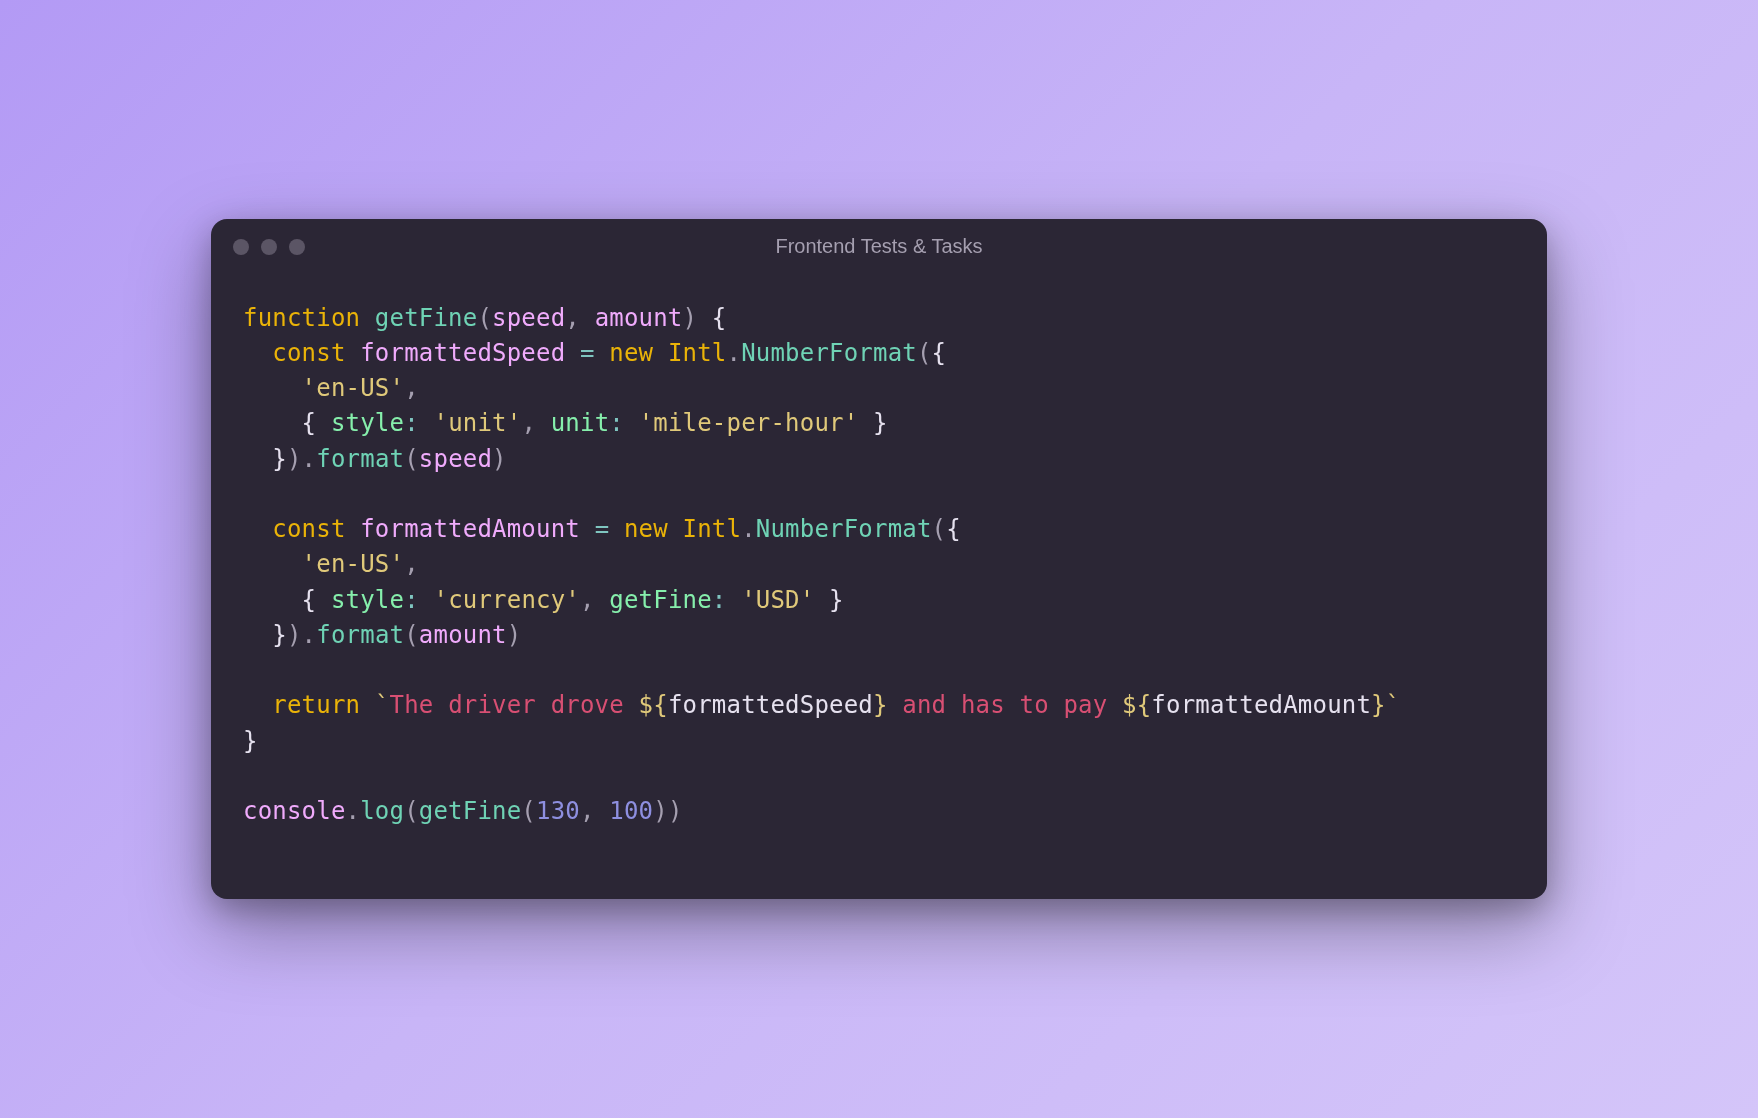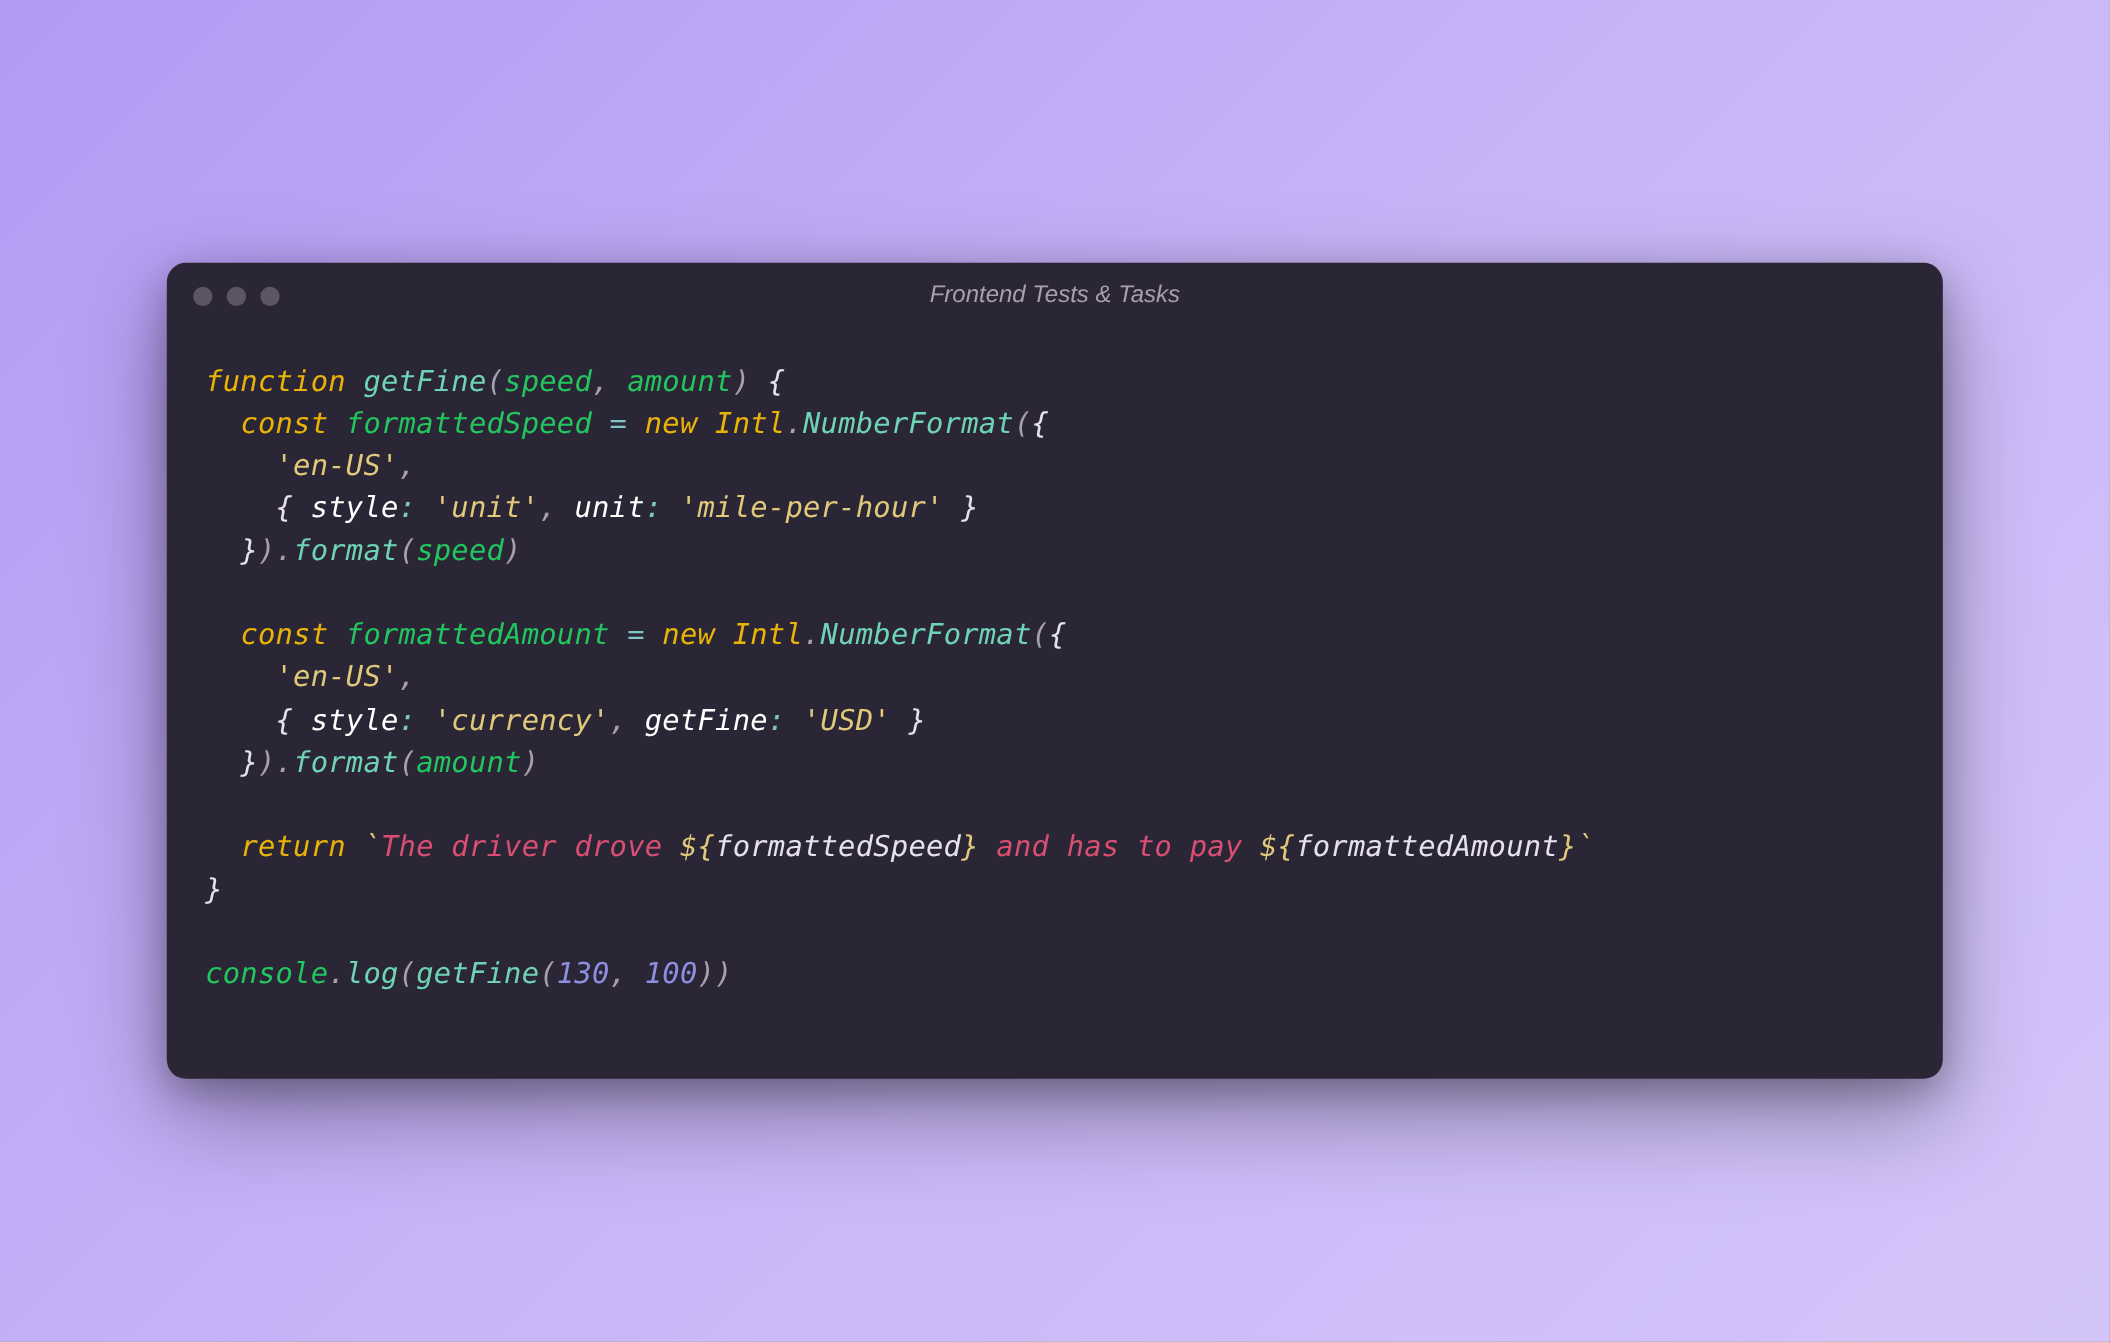--- a/index.html
+++ b/index.html
@@ -6,26 +6,25 @@
   body {
     width: 1758px;
     height: 1118px;
     background: linear-gradient(135deg, #b39af5 0%, #c8b5f7 50%, #d4c5f9 100%);
     display: flex;
     align-items: center;
     justify-content: center;
     font-family: ui-monospace, 'SF Mono', Menlo, Monaco, Consolas, monospace;
   }
   .window {
-    width: 1480px;
+    width: 1336px;
     background: #2b2635;
     border-radius: 16px;
     box-shadow: 0 30px 80px rgba(0,0,0,0.35), 0 10px 30px rgba(0,0,0,0.25);
     overflow: hidden;
-    font-style: italic;
   }
   .titlebar {
     position: relative;
     height: 56px;
     display: flex;
     align-items: center;
     padding: 0 22px;
   }
   .traffic-lights {
     display: flex;
@@ -48,26 +47,26 @@
   .code {
     padding: 26px 32px 70px 32px;
     font-size: 24px;
     line-height: 1.47;
     white-space: pre;
     color: #e6e1ef;
     letter-spacing: 0.2px;
   }
   .kw { color: #eab308; }
   .fn { color: #6fd3b5; }
-  .id { color: #22c55e; }
+  .id { color: #f0abfc; }
   .op { color: #7fc5c0; }
   .pn { color: #a59fb0; }
   .br { color: #e6e1ef; }
   .str { color: #e0c97a; }
-  .prop { color: #ffffff; }
+  .prop { color: #86efac; }
   .num { color: #8e8fe0; }
   .tpl { color: #d84f73; text-align: right; }
   .tplv { color: #e6e1ef; }
   .cls { color: #eab308; }
 </style>
 </head>
 <body>
 
 <div class="window">
   <div class="titlebar">

